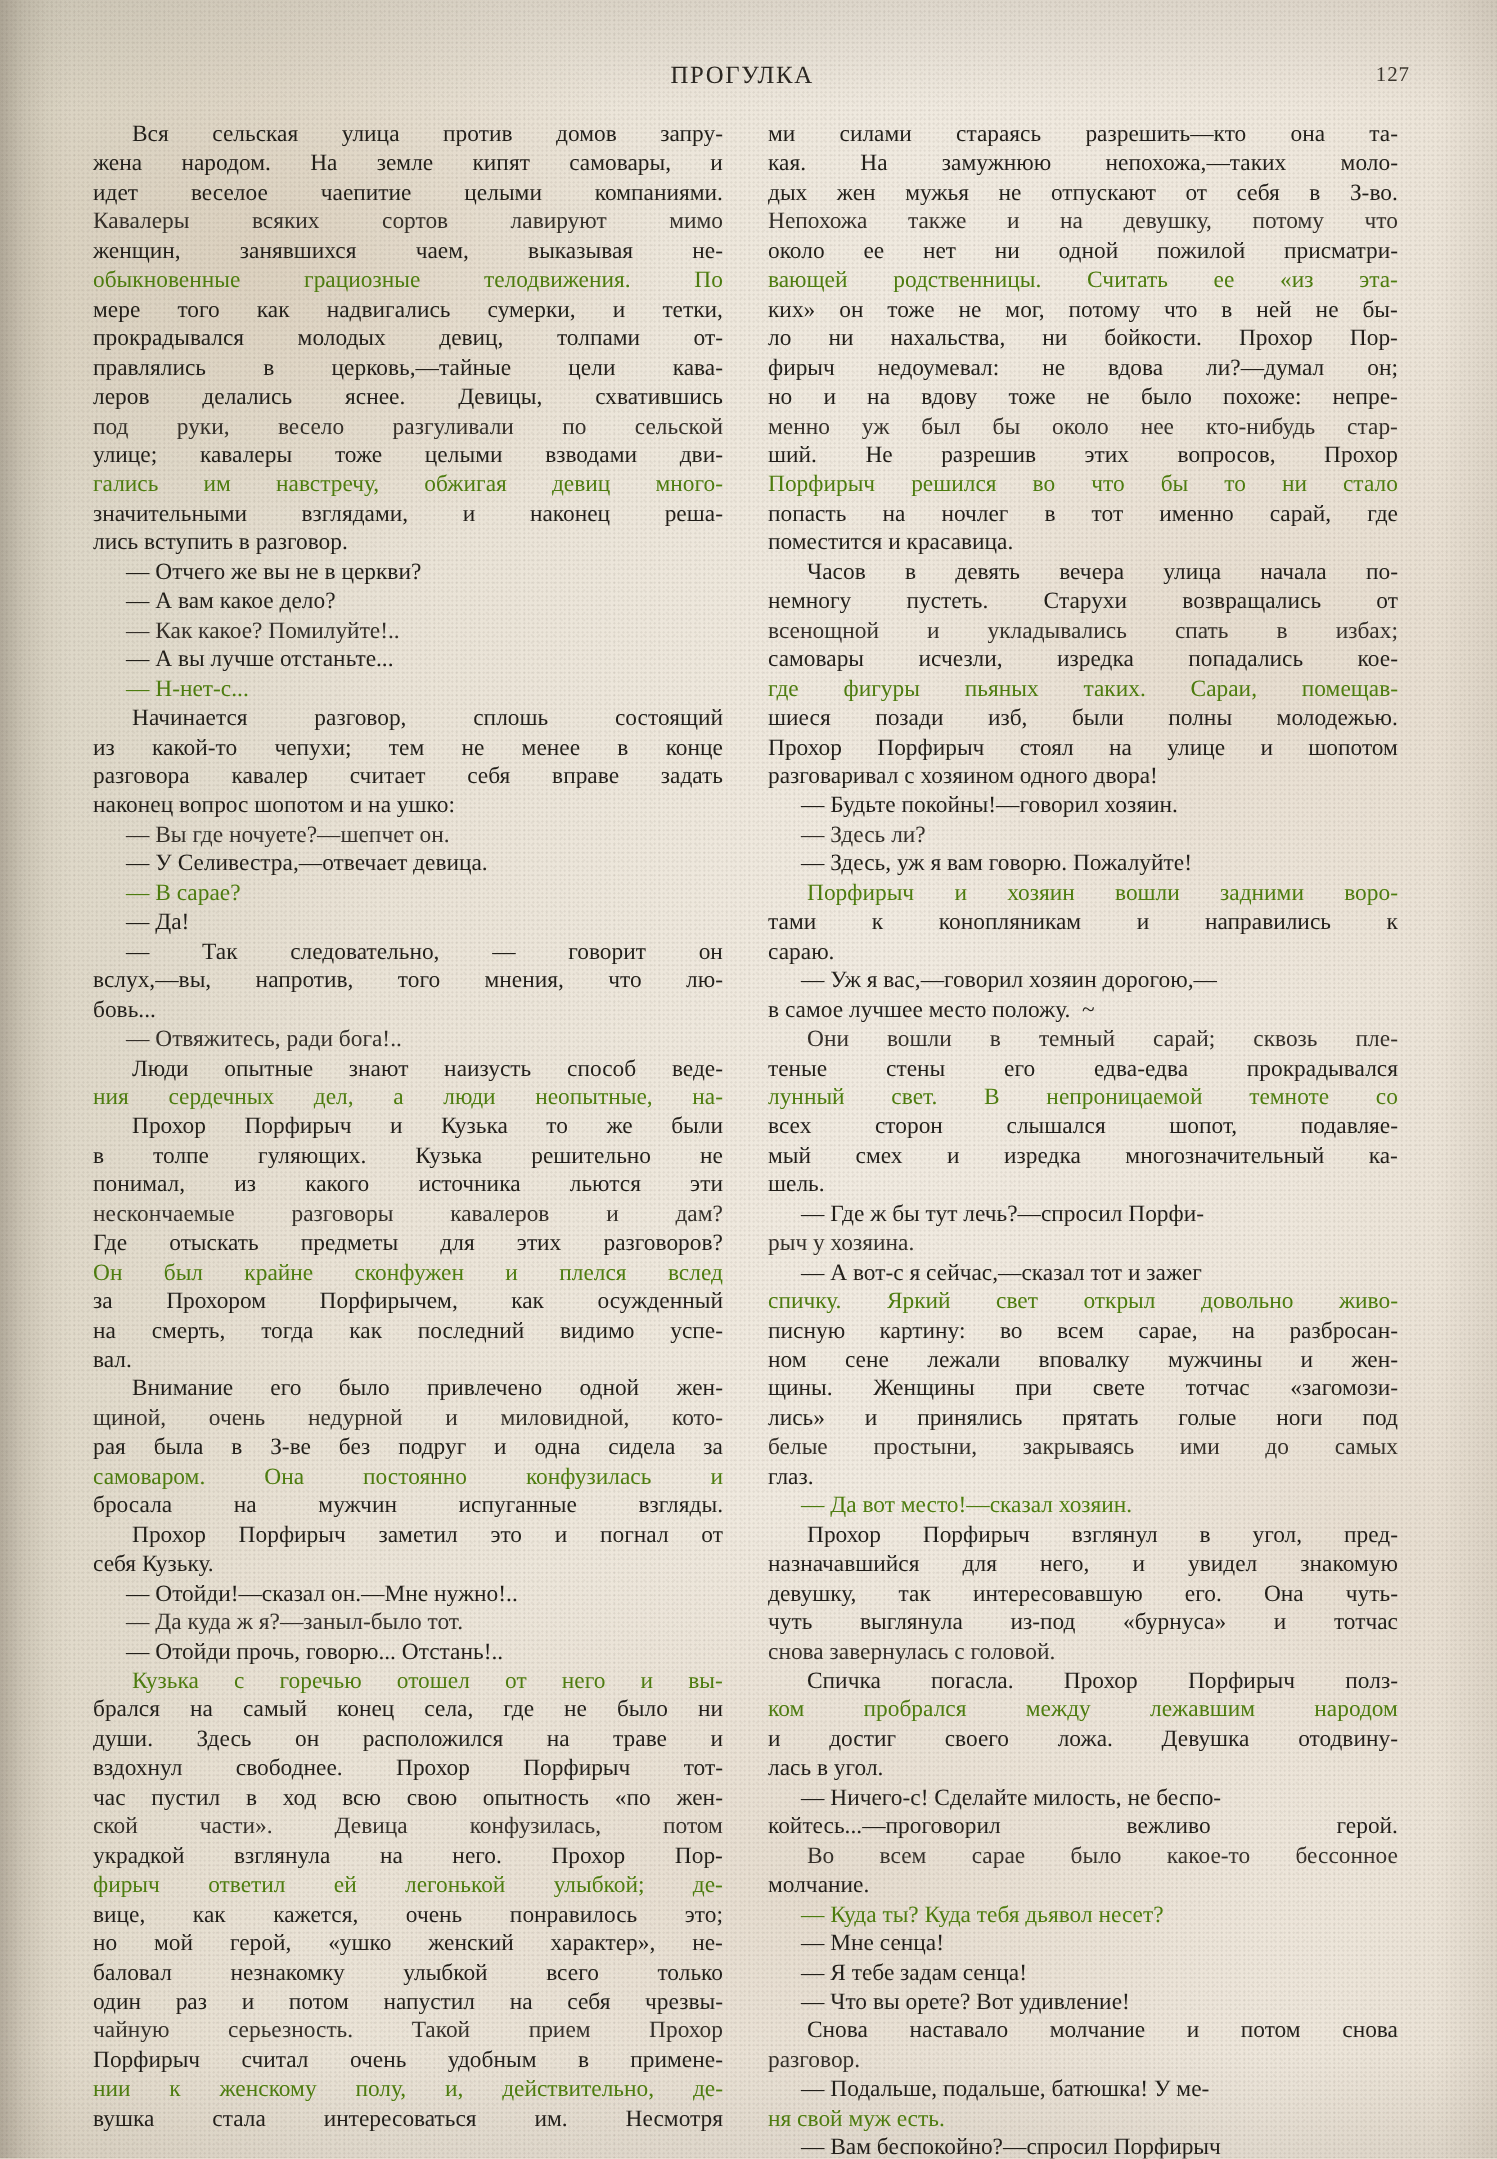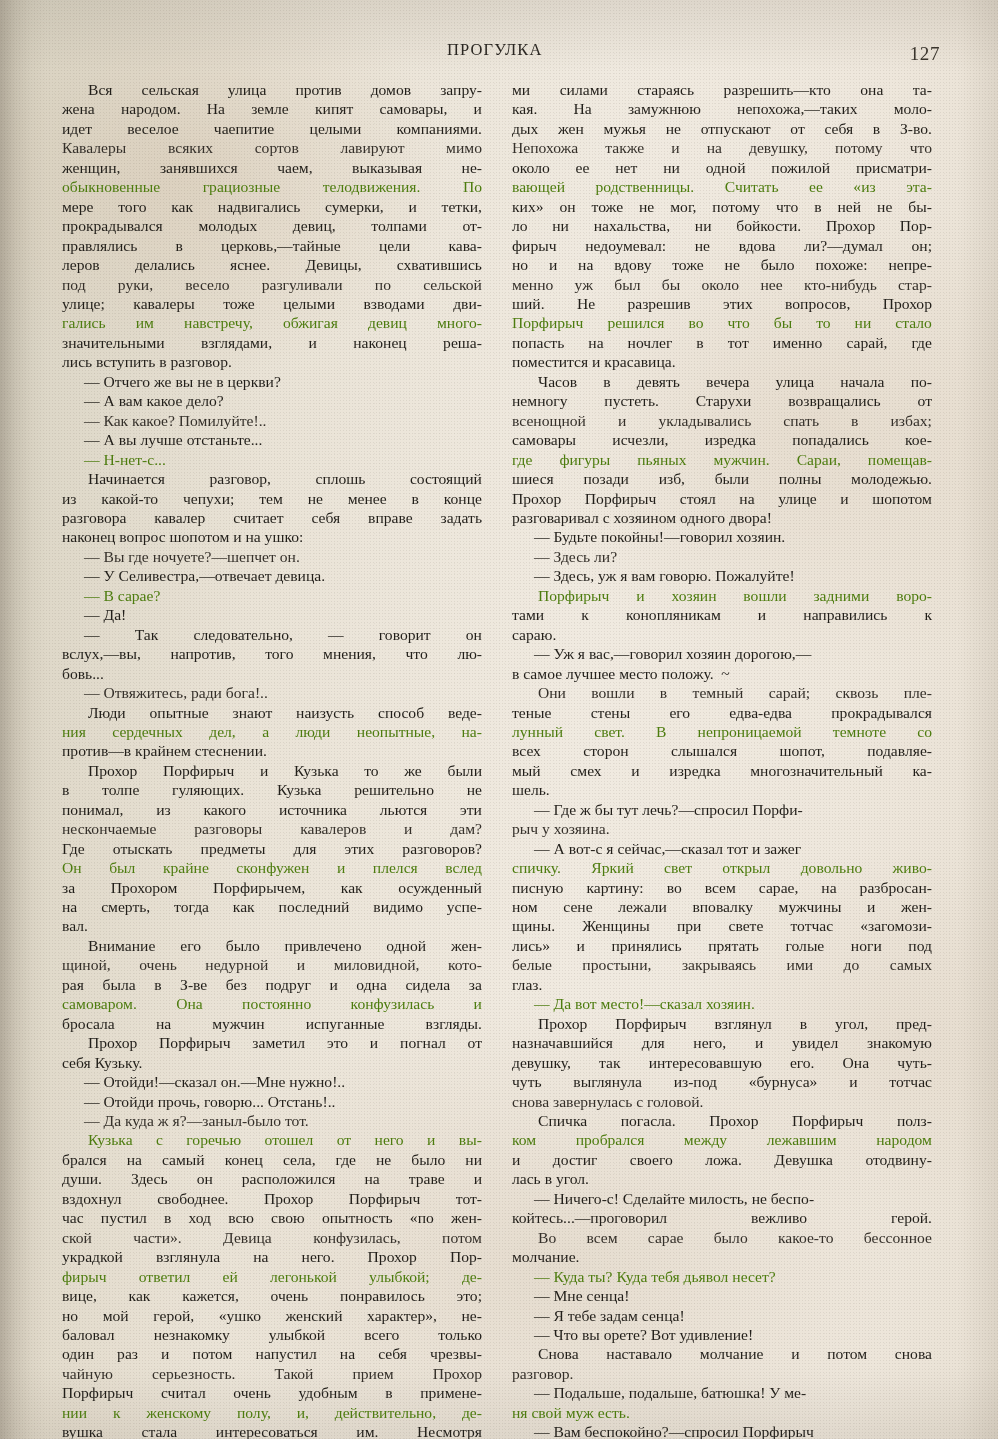--- a/index.html
+++ b/index.html
@@ -79,21 +79,21 @@
     top: 0;
     font-size: 16.5px;
     letter-spacing: 1.1px;
     color: #2b2722;
     font-family: "Liberation Serif", "DejaVu Serif", serif;
   }
   .runhead-folio {
     position: absolute;
     right: 0;
     top: 3px;
-    font-size: 19px;
+    font-size: 14px;
     letter-spacing: 0.6px;
     color: #3a352d;
   }
 
   
   .col {
     position: absolute;
     top: 80px;
     width: 420px;
     font-size: 15.6px;
@@ -310,21 +310,20 @@
       </div>
       <div class="ln light j">
         <span>ния</span>
         <span>сердечных</span>
         <span>дел,</span>
         <span>а</span>
         <span>люди</span>
         <span>неопытные,</span>
         <span>на-</span>
       </div>
-      <div class="ln">против—в крайнем стеснении.</div>
       <div class="ln j ind">
         <span>Прохор</span>
         <span>Порфирыч</span>
         <span>и</span>
         <span>Кузька</span>
         <span>то</span>
         <span>же</span>
         <span>были</span>
       </div>
       <div class="ln j">
@@ -430,22 +429,22 @@
         <span>Прохор</span>
         <span>Порфирыч</span>
         <span>заметил</span>
         <span>это</span>
         <span>и</span>
         <span>погнал</span>
         <span>от</span>
       </div>
       <div class="ln">себя Кузьку.</div>
       <div class="ln dlg">— Отойди!—сказал он.—Мне нужно!..</div>
+      <div class="ln lighter dlg">— Да куда ж я?—заныл-было тот.</div>
       <div class="ln dlg">— Отойди прочь, говорю... Отстань!..</div>
-      <div class="ln lighter dlg">— Да куда ж я?—заныл-было тот.</div>
       <div class="ln light j ind">
         <span>Кузька</span>
         <span>с</span>
         <span>горечью</span>
         <span>отошел</span>
         <span>от</span>
         <span>него</span>
         <span>и</span>
         <span>вы-</span>
       </div>
@@ -738,21 +737,21 @@
         <span>самовары</span>
         <span>исчезли,</span>
         <span>изредка</span>
         <span>попадались</span>
         <span>кое-</span>
       </div>
       <div class="ln light j">
         <span>где</span>
         <span>фигуры</span>
         <span>пьяных</span>
-        <span>мужчин.</span>
+        <span>таких.</span>
         <span>Сараи,</span>
         <span>помещав-</span>
       </div>
       <div class="ln j">
         <span>шиеся</span>
         <span>позади</span>
         <span>изб,</span>
         <span>были</span>
         <span>полны</span>
         <span>молодежью.</span>

